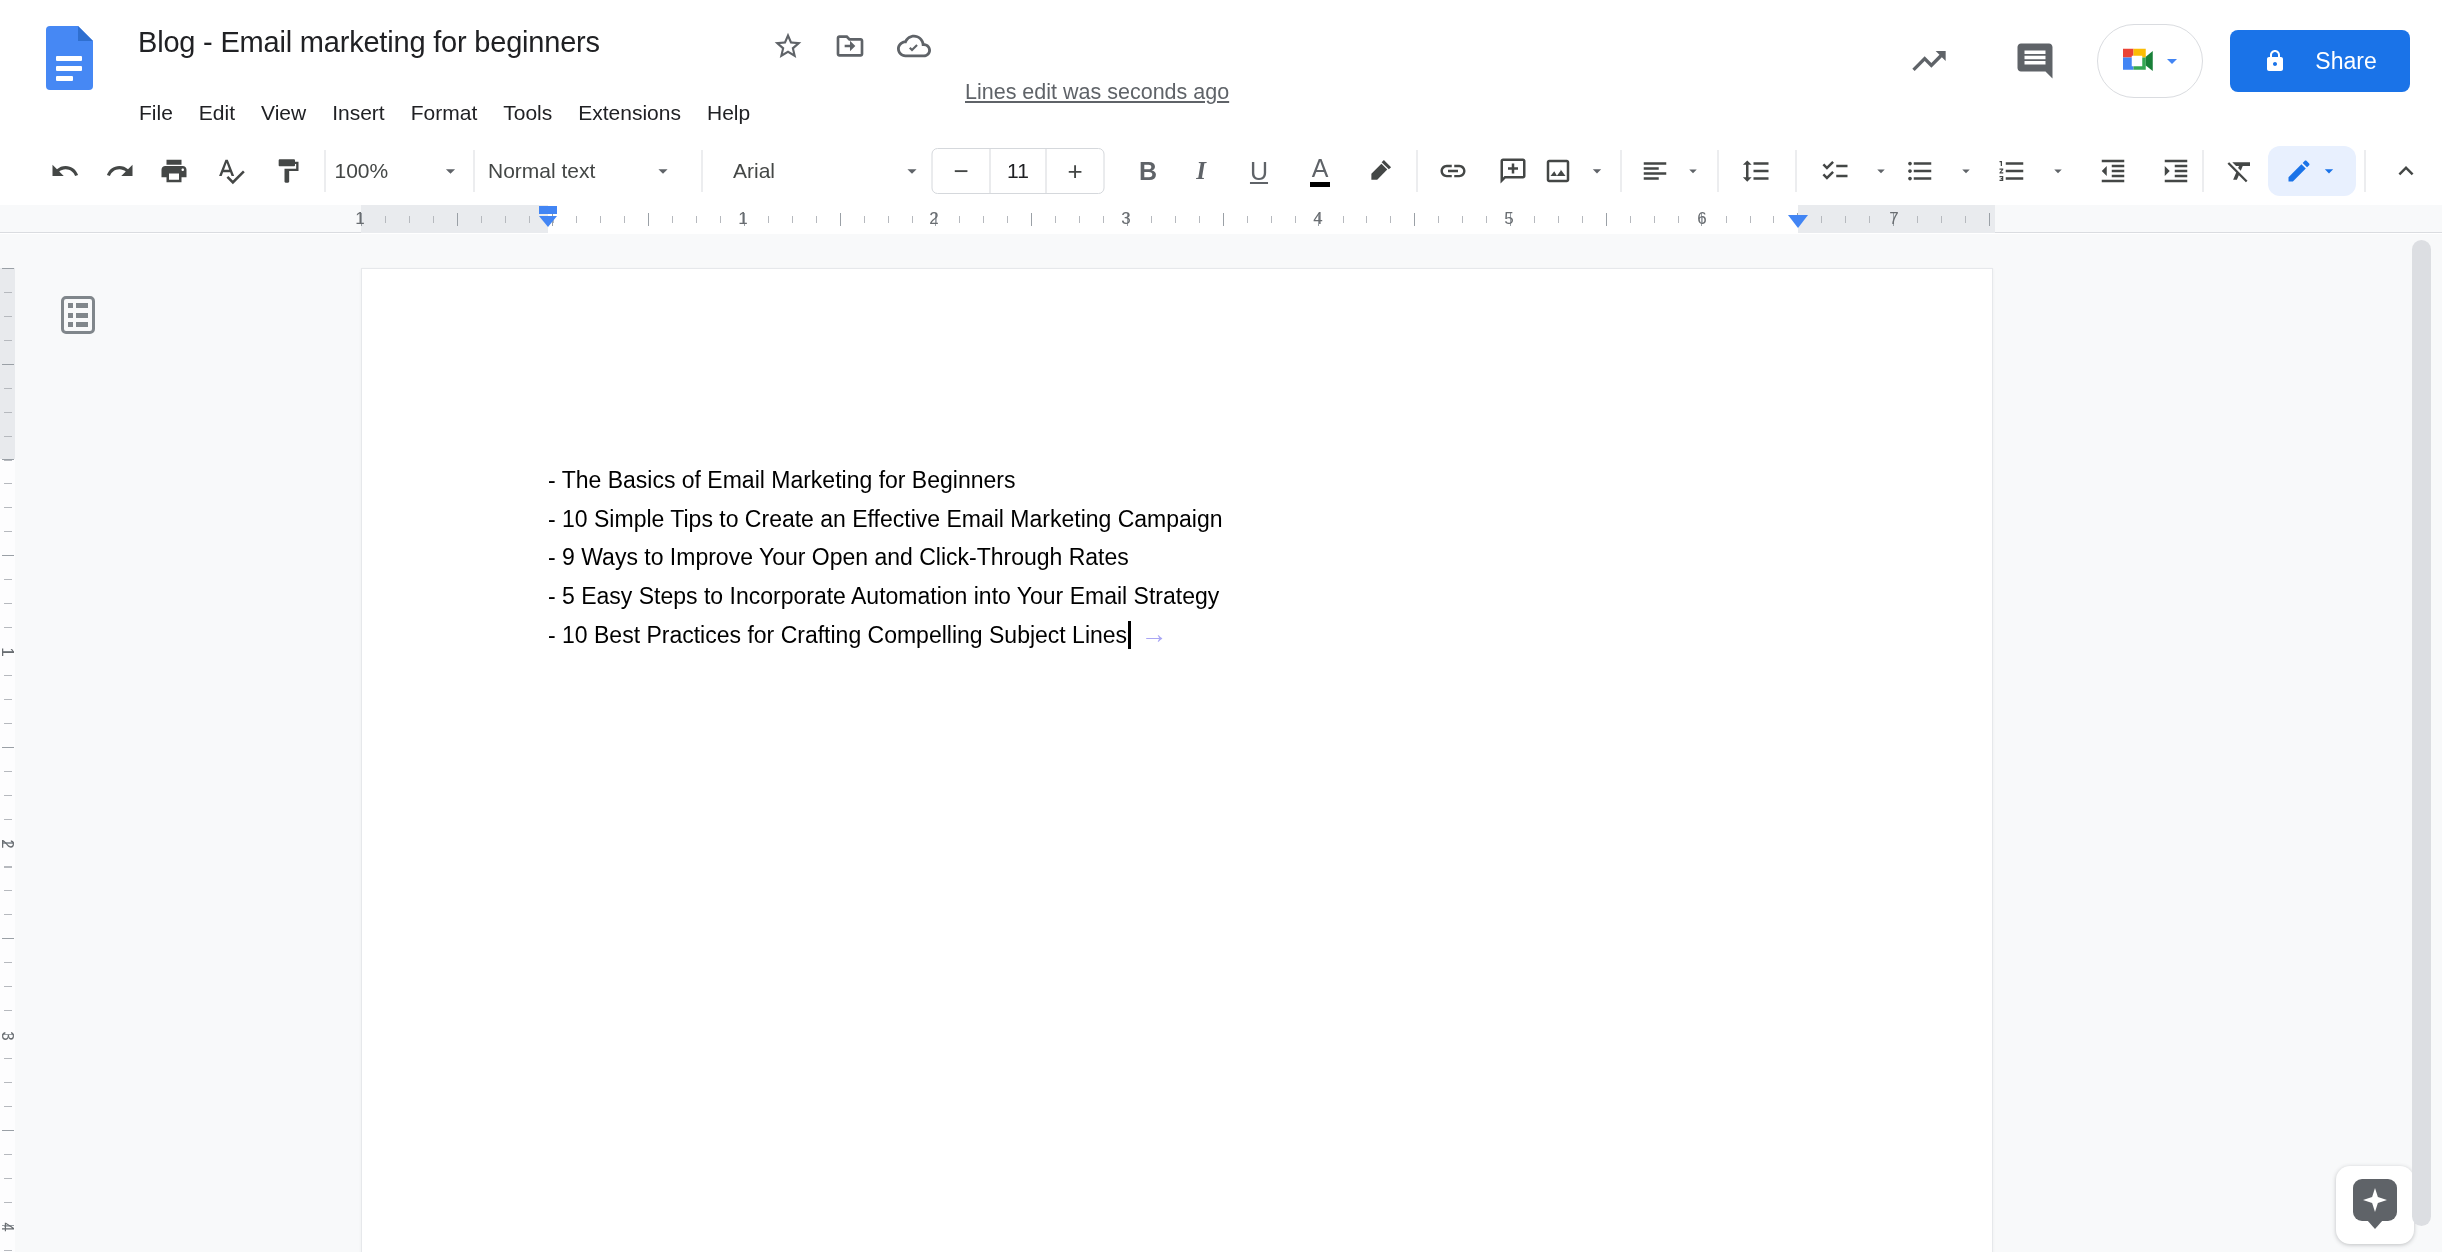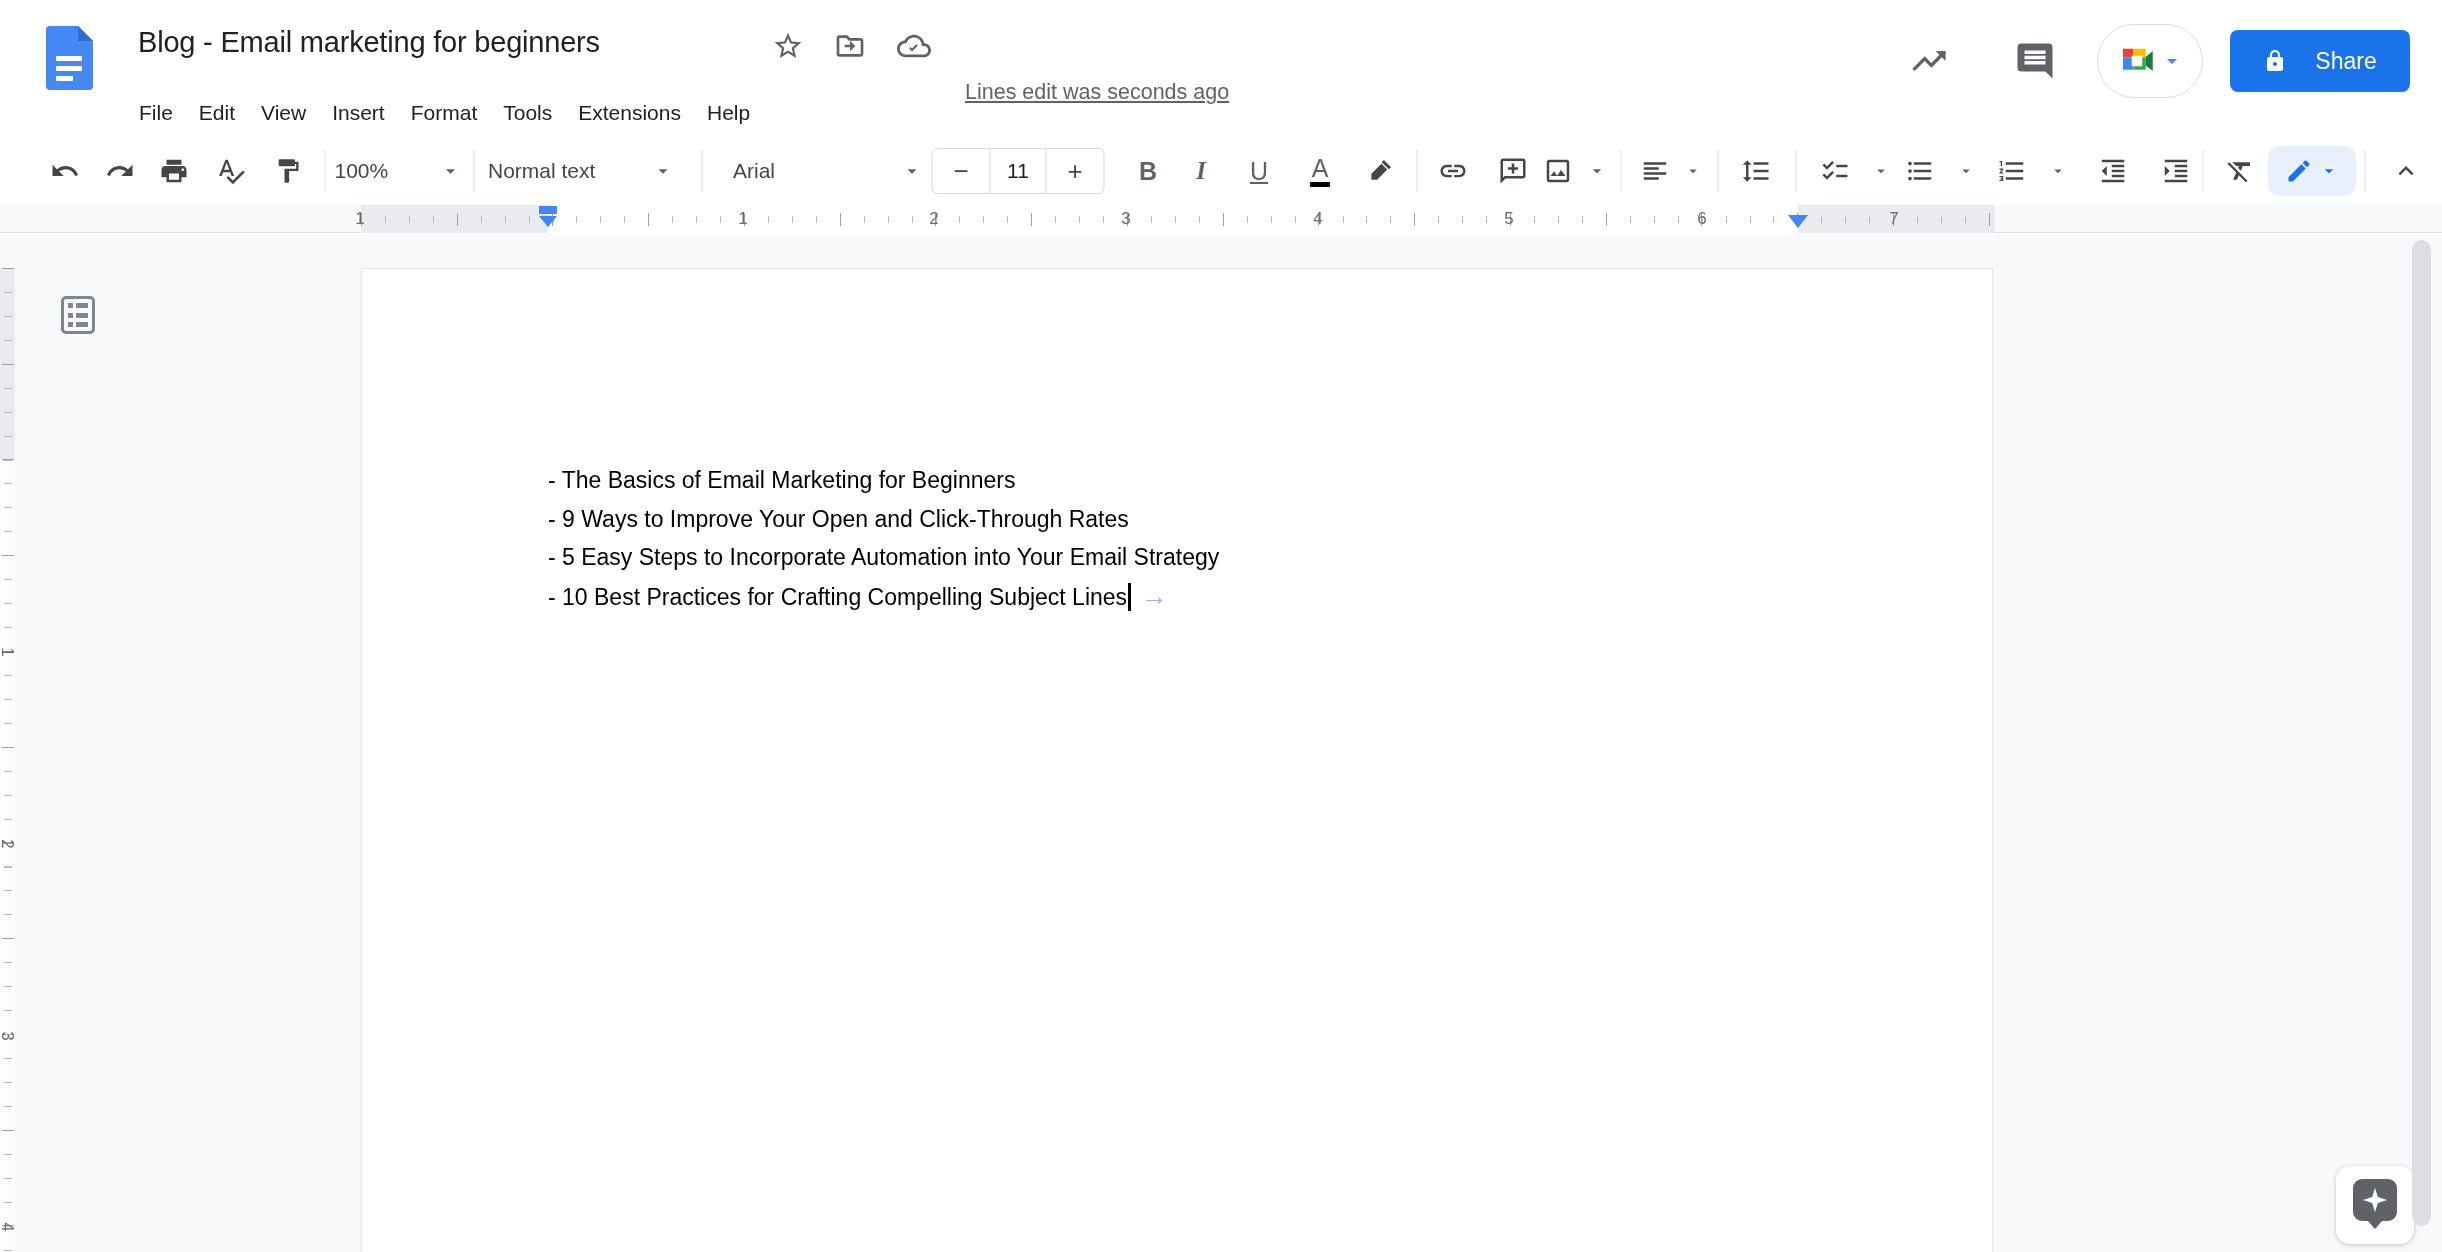--- a/index.html
+++ b/index.html
@@ -441,20 +441,21 @@
 <div id="vruler-content"></div>
 <div id="vticks-minor"></div>
 <div id="vticks-major"></div>
 <span class="vnum" style="top:642px;">1</span>
 <span class="vnum" style="top:834px;">2</span>
 <span class="vnum" style="top:1026px;">3</span>
 <span class="vnum" style="top:1217px;">4</span>
 
 <div id="doc-text">
   <div>- The Basics of Email Marketing for Beginners</div>
+  <div>- 10 Simple Tips to Create an Effective Email Marketing Campaign</div>
   <div>- 9 Ways to Improve Your Open and Click-Through Rates</div>
   <div>- 5 Easy Steps to Incorporate Automation into Your Email Strategy</div>
   <div><span>- 10 Best Practices for Crafting Compelling Subject Lines</span><span id="cursor-caret"></span><span id="smart-arrow">→</span></div>
 </div>
 
 <div id="explore-btn">
   <div id="explore-pin"></div>
 </div>
 
 <div id="v-scrollbar"></div>

